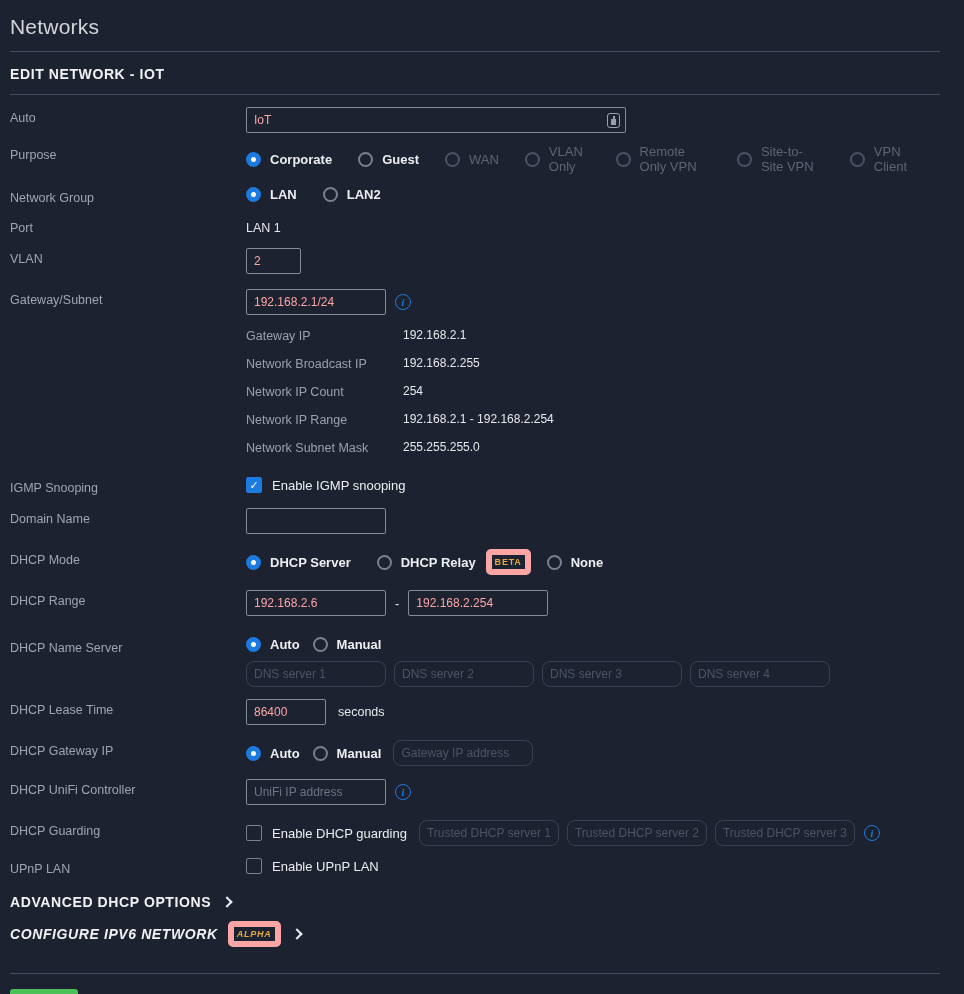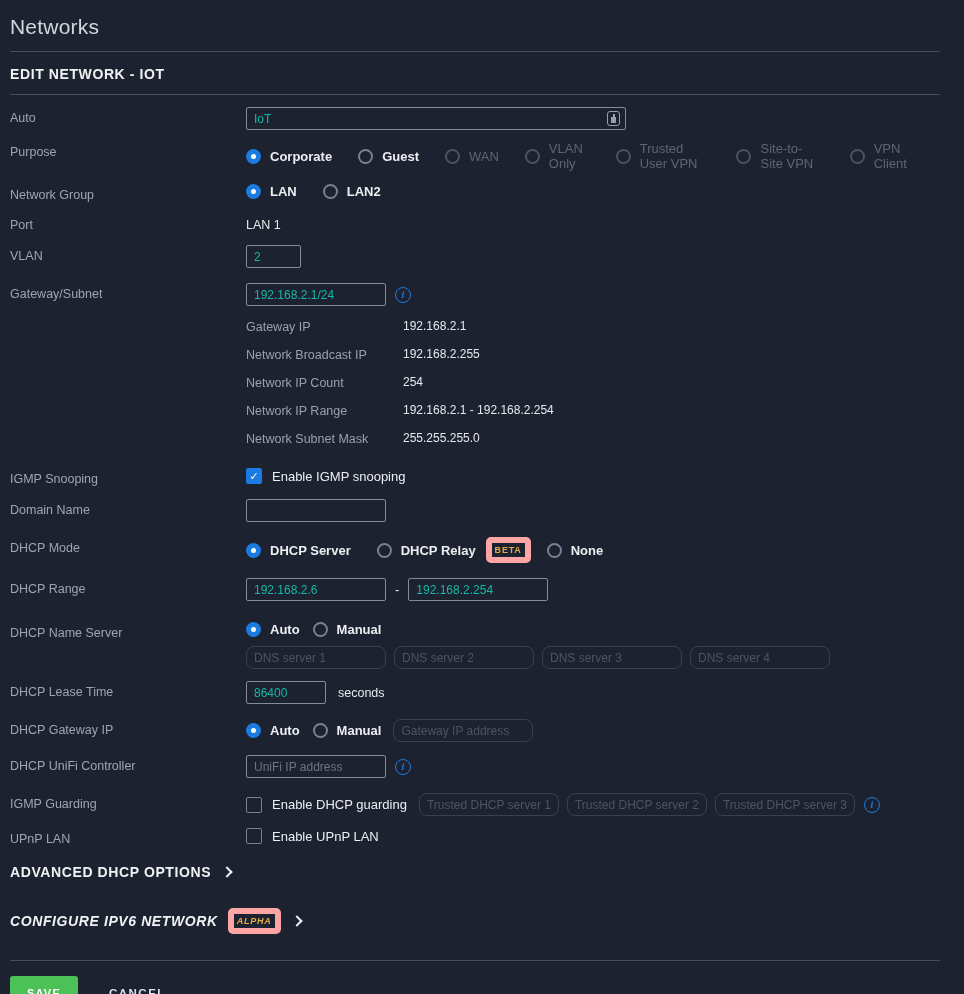--- a/index.html
+++ b/index.html
@@ -20,21 +20,21 @@
     font-size:14px; font-weight:700; color:#f1f2f4;
     letter-spacing:.6px; padding:14px 0 12px 0;
   }
   
   .row { display:flex; align-items:flex-start; }
   .row-label { width:236px; flex-shrink:0; color:#9fa5b0; font-size:12.5px; padding-top:4px; }
   .row-content { flex:1; display:flex; align-items:center; }
   
   .tinput {
     background:transparent; border:1px solid #858b99; border-radius:2px;
-    color:#14b8a6; font-size:12px; height:23px; padding:0 7px;
+    color:#fca5a5; font-size:12px; height:23px; padding:12px 7px;
     font-family:"Liberation Sans", sans-serif; outline:none;
   }
   .tinput::placeholder { color:#6c7483; }
   .tinput.disabled { border-color:#39404f;border-radius:8px; }
   .tinput.disabled::placeholder { color:#4c5464; }
   .w-lg { width:380px; } .w-md { width:140px; } .w-sm { width:55px; } .w-num { width:80px; }
   .input-wrap { position:relative; display:inline-flex; align-items:center; }
   
   .field-icon {
     position:absolute; right:6px; width:13px; height:15px;
@@ -81,21 +81,21 @@
   
   .detail-row { display:flex; margin-top:11px; align-items:center; }
   .detail-label { width:157px; color:#9aa0ab; font-size:12.5px; padding-top:3px; }
   .detail-value { color:#e6e8ec; font-size:12px; }
   
   .badge {
     border:6px solid #fca5a5; color:#e3ab41; font-size:9px; font-weight:700;
     letter-spacing:.8px; padding:2px 3px; border-radius:5px; margin-left:10px;
   }
   
-  .expander { display:flex; align-items:center; margin-bottom:28px; cursor:pointer; }
+  .expander { display:flex; align-items:center; margin-bottom:11px; cursor:pointer; }
   .expander-title { font-size:14px; font-weight:700; color:#f1f2f4; letter-spacing:.6px; }
   .chevron {
     width:8px; height:8px; border-top:2px solid #eceef1; border-right:2px solid #eceef1;
     transform:rotate(45deg); margin-left:12px; display:inline-block;
   }
   
   .btn-save {
     background:#4cc158; color:#fff; border:none; border-radius:3px;
     font-size:11px; font-weight:700; letter-spacing:1.2px; padding:11px 17px;
     cursor:pointer; font-family:"Liberation Sans", sans-serif;
@@ -149,21 +149,21 @@
       <span class="radio-opt disabled">
           <span class="radio"></span>
           <span class="opt-label">WAN</span>
         </span>
       <span class="radio-opt disabled">
           <span class="radio"></span>
           <span class="opt-label">VLAN Only</span>
         </span>
       <span class="radio-opt disabled">
           <span class="radio"></span>
-          <span class="opt-label">Trusted User VPN</span>
+          <span class="opt-label">Remote Only VPN</span>
         </span>
       <span class="radio-opt disabled">
           <span class="radio"></span>
           <span class="opt-label">Site-to-Site VPN</span>
         </span>
       <span class="radio-opt disabled">
           <span class="radio"></span>
           <span class="opt-label">VPN Client</span>
         </span>
     </div>
@@ -319,21 +319,21 @@
 
   <div class="row mb15">
     <div class="row-label">DHCP UniFi Controller</div>
     <div class="row-content">
       <input class="tinput w-md" placeholder="UniFi IP address" style="">
       <span class="info-icon">i</span>
     </div>
   </div>
 
   <div class="row mb12">
-    <div class="row-label">IGMP Guarding</div>
+    <div class="row-label">DHCP Guarding</div>
     <div class="row-content">
       <span class="check-opt" style="margin-right:12px;">
         <span class="checkbox"></span>
         <span class="opt-label">Enable DHCP guarding</span>
       </span>
       <input class="tinput w-md disabled gap8" disabled="" placeholder="Trusted DHCP server 1" style="">
       <input class="tinput w-md disabled gap8" disabled="" placeholder="Trusted DHCP server 2" style="">
       <input class="tinput w-md disabled" disabled="" placeholder="Trusted DHCP server 3" style="">
       <span class="info-icon">i</span>
     </div>

